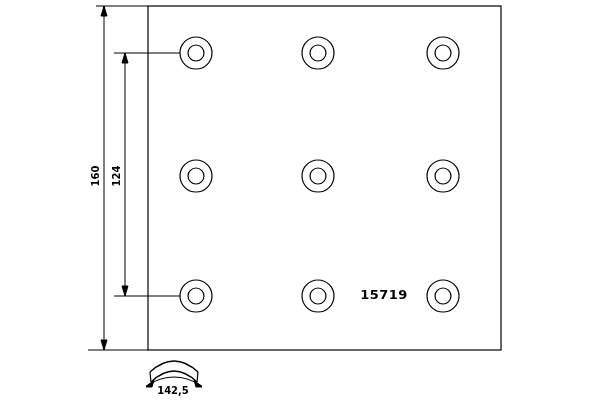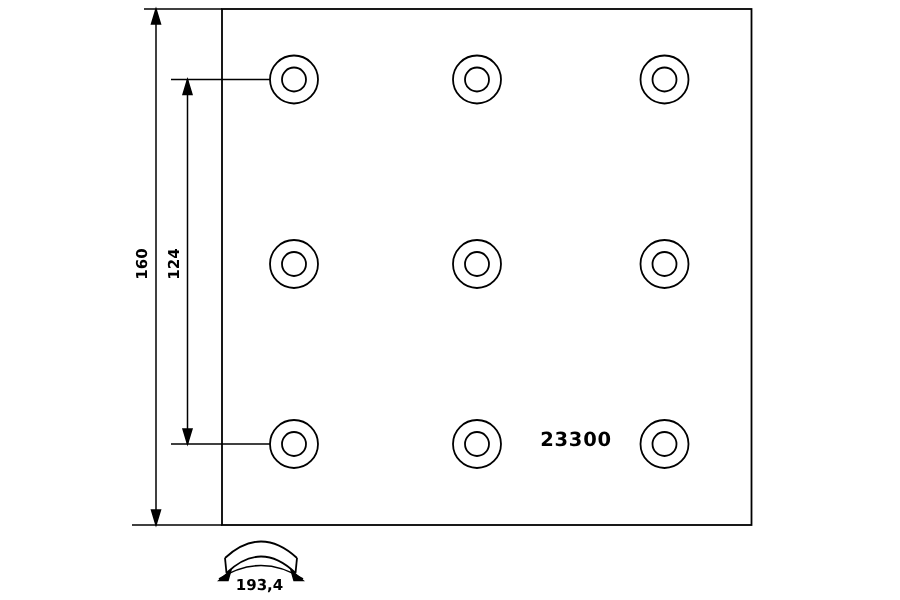--- a/index.html
+++ b/index.html
@@ -93,16 +93,16 @@
       <path d="M 146 386 Q 174 368 202 386" fill="none"></path>
       <polygon points="146,387 154,380 152,387"></polygon>
       <polygon points="202,387 194,380 196,387"></polygon>
     </g>
   </svg>
 
   <div class="lbl rot dim-lbl" style="left:96px;  top:176px;">160</div>
 
   <div class="lbl rot dim-lbl" style="left:117px; top:176px;">124</div>
 
-  <div class="lbl part-lbl" style="left:384px; top:294px;">23300</div>
+  <div class="lbl part-lbl" style="left:384px; top:294px;">15719</div>
 
-  <div class="lbl dim-lbl" style="left:173px; top:391px;">193,4</div>
+  <div class="lbl dim-lbl" style="left:173px; top:391px;">142,5</div>
 </div>
 
 </body></html>

